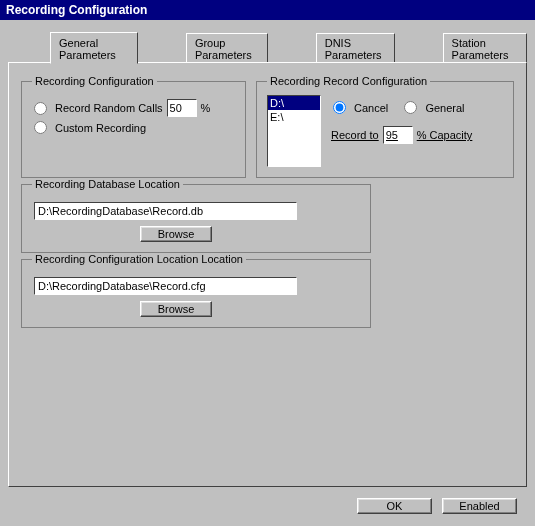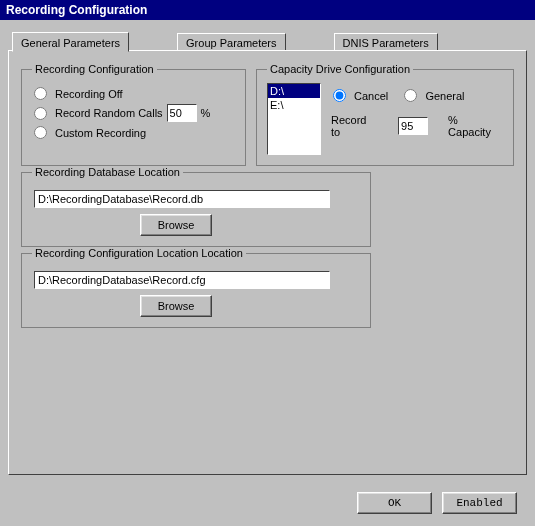--- a/index.html
+++ b/index.html
@@ -40,20 +40,21 @@
     margin-right: 0px;
     cursor: default;
     font-size: 11px;
     top: 1px;
   }
   .tab.active {
     border-bottom: 1px solid #c0c0c0;
     z-index: 3;
     top: 2px;
     padding-top: 4px;
+    margin-left: 38px;
   }
   .tab:not(.active) {
     border-bottom: none;
     top: 3px;
     z-index: 1;
     margin-left: 48px;
   }
   .tab-panel {
     border-top: 1px solid #fff;
     border-left: 1px solid #fff;
@@ -139,114 +140,110 @@
   .drive-right {
     flex: 1;
     padding-top: 6px;
   }
   .drive-right .radio-row { margin: 0 0 12px 0; }
   .db-group {
     width: 350px;
     margin-top: 22px;
   }
   .text-input {
-    width: 296px;
+    width: 263px;
     height: 18px;
     font-size: 11px;
     padding: 1px 3px;
     background: #fff;
     border-top: 1px solid #404040;
     border-left: 1px solid #404040;
     border-right: 1px solid #fff;
     border-bottom: 1px solid #fff;
     display: block;
     margin: 4px 0 6px 2px;
   }
   .btn {
     background: #c0c0c0;
     border-top: 1px solid #fff;
     border-left: 1px solid #fff;
     border-right: 1px solid #404040;
     border-bottom: 1px solid #404040;
     box-shadow: inset -1px -1px 0 #808080, inset 1px 1px 0 #dfdfdf;
     min-width: 72px;
-    height: 22px;
+    height: 16px;
     font-size: 11px;
     font-family: inherit;
     cursor: default;
     padding: 0 8px;
   }
   .btn.wide { min-width: 75px; }
   .browse-row {
     text-align: center;
     padding-right: 40px;
   }
   .dlg-buttons {
     position: absolute;
     right: 18px;
     bottom: 12px;
     display: flex;
     gap: 10px;
-    font-family: Liberation Mono, monospace;
   }
 </style>
 </head>
 <body>
 
 <div class="titlebar">
   <span>Recording Configuration</span>
 </div>
 
 <div class="window-body">
 
   <div class="tabs">
     <div class="tab active"><span>General Parameters</span></div>
     <div class="tab"><span>Group Parameters</span></div>
     <div class="tab"><span>DNIS Parameters</span></div>
+    <div class="tab"><span>Station Parameters</span></div>
   </div>
 
   <div class="tab-panel">
 
     <div class="row-top">
 
       <fieldset class="groupbox rec-config">
         <legend>Recording Configuration</legend>
 
-        <div class="radio-row">
-          <input type="radio" name="recmode" style="">
-          <span>Recording Off</span>
-        </div>
         <div class="radio-row">
           <input type="radio" name="recmode" style="">
           <span>Record Random Calls</span>
           <input class="num-input" type="text" value="50" style="">
           <span>%</span>
         </div>
         <div class="radio-row">
           <input type="radio" name="recmode" style="">
           <span>Custom Recording</span>
         </div>
       </fieldset>
 
       <fieldset class="groupbox drive-config">
-        <legend>Capacity Drive Configuration</legend>
+        <legend>Recording Record Configuration</legend>
         <div class="drive-body">
           <div class="listbox">
             <div class="item selected">D:\</div>
             <div class="item">E:\</div>
           </div>
           <div class="drive-right">
             <div class="radio-row">
               <input type="radio" name="drvstate" checked="" style="">
               <span>Cancel</span>
               &nbsp;&nbsp;
               <input type="radio" name="drvstate" style="">
               <span>General</span>
             </div>
-            <div class="radio-row" style="gap:20px;">
+            <div class="radio-row" style="gap:4px;text-decoration:underline;">
               <span>Record to</span>
               <input class="num-input" type="text" value="95" style="">
               <span>% Capacity</span>
             </div>
           </div>
         </div>
       </fieldset>
     </div>
 
     <fieldset class="groupbox db-group">

